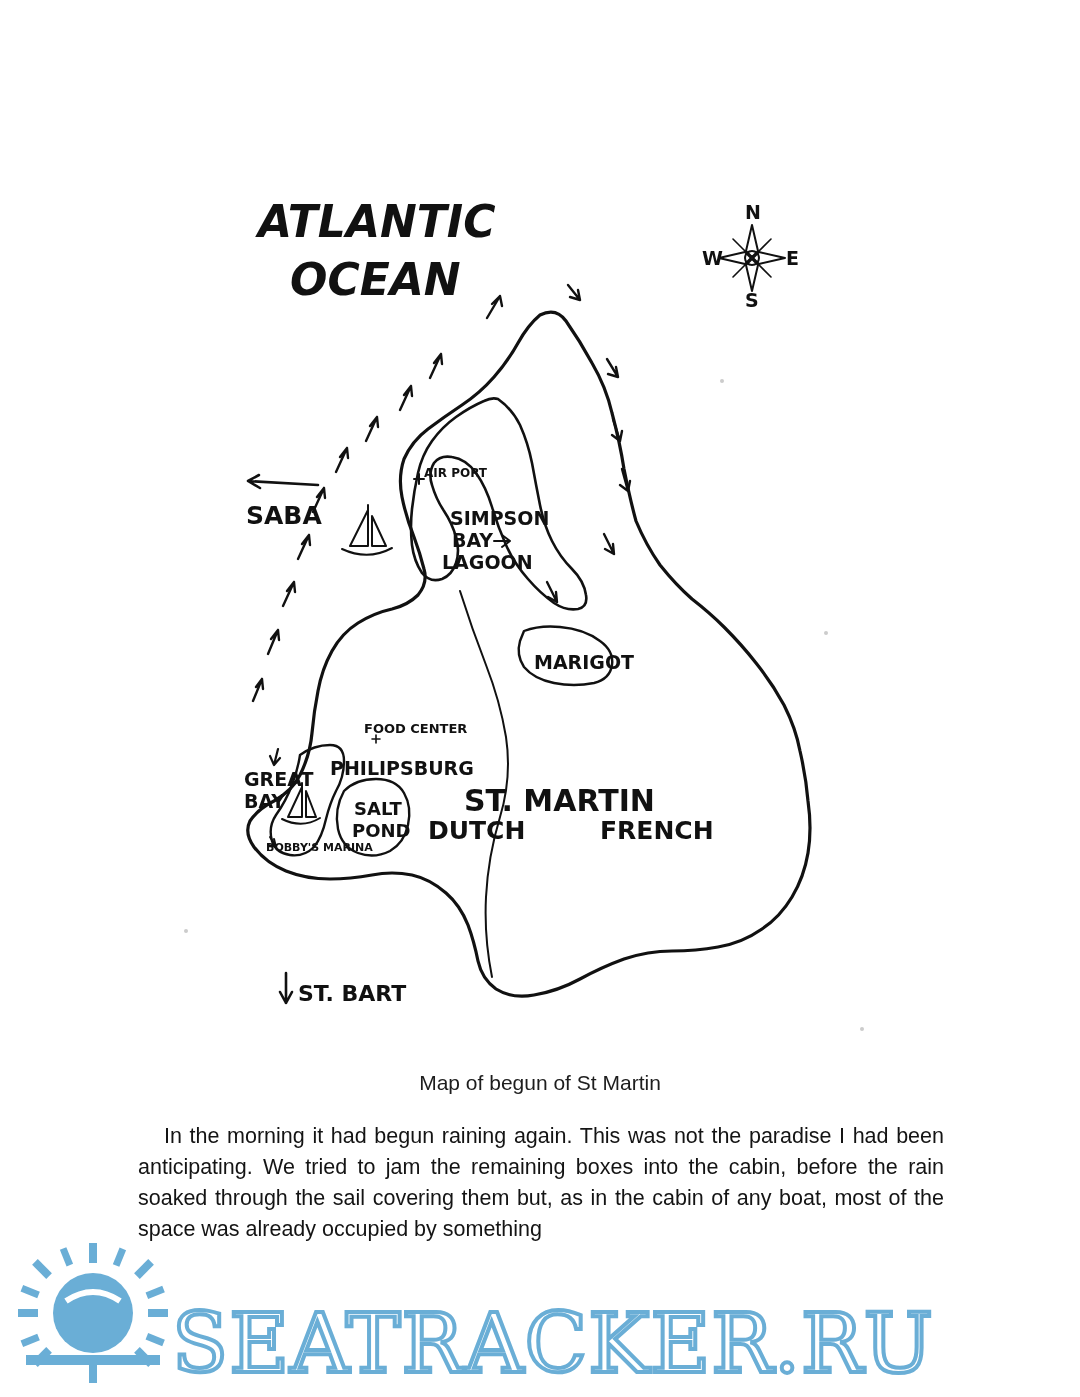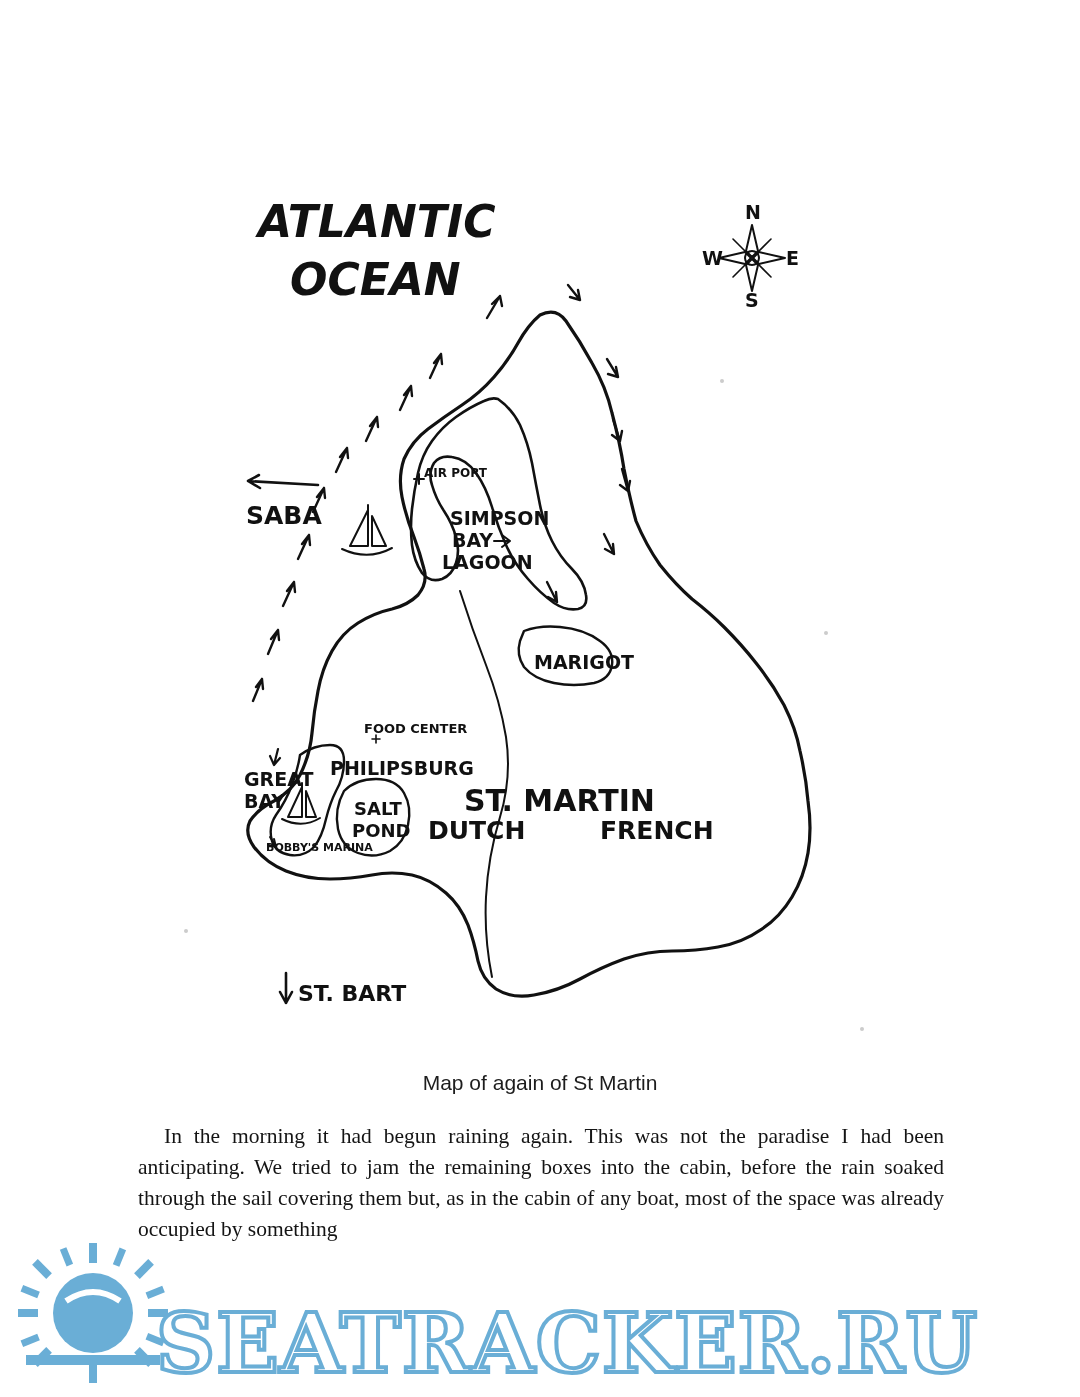--- a/index.html
+++ b/index.html
@@ -43,40 +43,39 @@
   }
   .body-text {
     position: absolute;
     left: 138px;
     top: 1092px;
     width: 806px;
     font-size: 21.5px;
     line-height: 31px;
     text-align: justify;
     color: #141414;
-    font-family: Liberation Serif, serif;
   }
   .body-text p {
     margin: 0;
     text-indent: 26px;
   }
   .watermark {
     position: absolute;
     left: 0;
     bottom: 0;
     width: 1080px;
     height: 160px;
     pointer-events: none;
   }
   .wm-text {
     position: absolute;
-    left: 156px;
+    left: 172px;
     bottom: 6px;
     font-family: "DejaVu Serif", serif;
-    font-weight: bold;
+    font-weight: normal;
     font-size: 82px;
     letter-spacing: 1px;
     color: #ffffff;
     -webkit-text-stroke: 4px #6aaed6;
     text-shadow: 0 0 1px #6aaed6;
   }
   .wm-sun {
     position: absolute;
     left: 18px;
     bottom: 4px;
@@ -299,21 +298,21 @@
 
       <g fill="#cccccc">
         <circle cx="722" cy="352" r="2"></circle>
         <circle cx="826" cy="604" r="2"></circle>
         <circle cx="862" cy="1000" r="2"></circle>
         <circle cx="186" cy="902" r="2"></circle>
       </g>
     </svg>
   </div>
 
-  <div class="caption">Map of again of St Martin</div>
+  <div class="caption">Map of begun of St Martin</div>
 
   <div class="body-text">
     <p>In the morning it had begun raining again. This was not the paradise I had been anticipating. We tried to jam the remaining boxes into the cabin, before the rain soaked through the sail covering them but, as in the cabin of any boat, most of the space was already occupied by something</p>
   </div>
 
   <div class="watermark">
     <svg class="wm-sun" viewBox="0 0 150 150" xmlns="http://www.w3.org/2000/svg">
       <g fill="#6aaed6">
         <circle cx="75" cy="70" r="40"></circle>
         <g>

